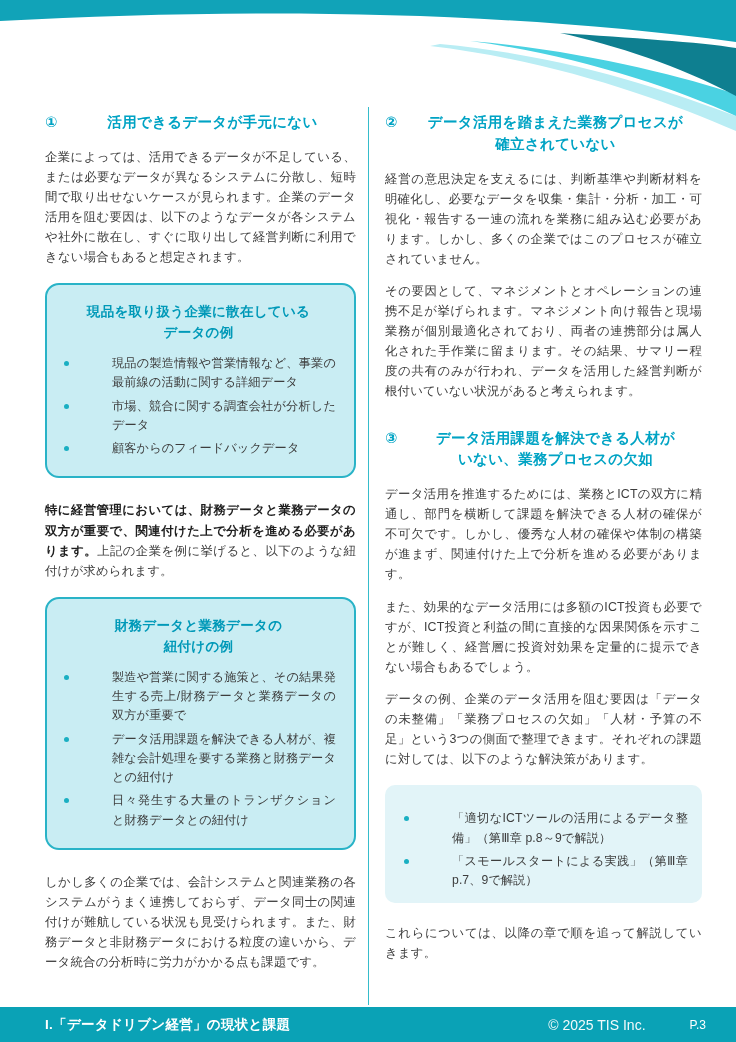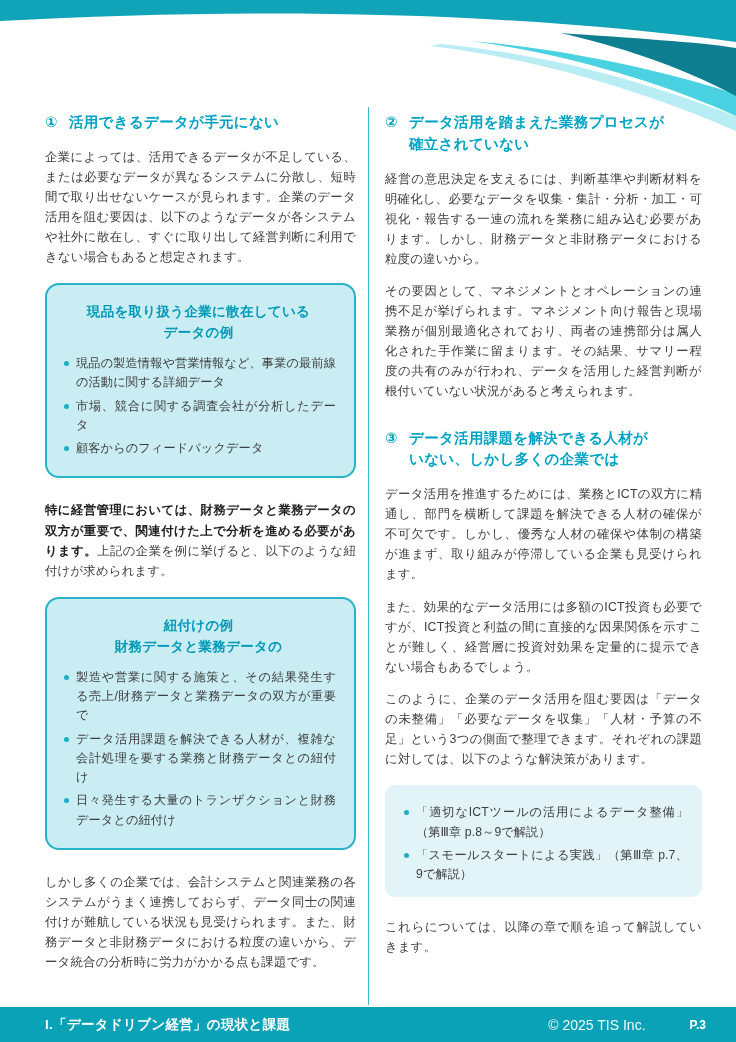--- a/index.html
+++ b/index.html
@@ -20,21 +20,21 @@
     background:#35bccb;
   }
 
   .sec-heading {
     display:flex; color:#00a3c4; font-weight:bold;
     font-size:14.5px; line-height:1.5; margin:0 0 13px 0;
     letter-spacing:0.3px;
   }
   .sec-num { width:24px; flex:none; }
   .sec-title { flex:1; }
-  .tl { display:block; }
+  .tl { display:block;text-align:center; }
 
   p.body {
     font-size:12.4px; line-height:1.62; text-align:justify;
     margin:0 0 12px 0; letter-spacing:0.2px;
   }
   p.body strong { color:#1f1f1f; }
 
   .callout {
     border:2px solid #29b3c7; background:#c9edf3; border-radius:14px;
     padding:13px 18px 14px 14px; margin:16px 0 22px 0;
@@ -43,37 +43,37 @@
     text-align:center; color:#0099b8; font-weight:bold;
     font-size:13.5px; line-height:1.55; margin:4px 0 10px 0;
     letter-spacing:0.3px;
   }
   ul.dots { list-style:none; margin:0; padding:0; }
   ul.dots li { display:flex; margin:0 0 4px 0; }
   .dot {
     width:5px; height:5px; border-radius:50%; background:#1aafc2;
     flex:none; margin:7px 7px 0 3px;
   }
-  .li-text { font-size:12.2px; line-height:1.58; text-align:justify; letter-spacing:0.1px; }
+  .li-text { font-size:12.2px; line-height:1.58; text-align:justify; letter-spacing:0.1px;margin-left:36px; }
 
   .lightbox {
     background:#e2f4f8; border-radius:10px;
-    padding:18px 14px 13px 16px; margin:16px 0 20px 0;
+    padding:24px 14px 13px 16px; margin:16px 0 20px 0;
   }
   .lightbox li { margin-bottom:10px; }
   .lightbox li:last-child { margin-bottom:0; }
 
   .footer {
     position:absolute; left:0; bottom:0; width:736px; height:35px;
     background:#0aa2b6; color:#ffffff; display:flex; align-items:center;
     box-sizing:border-box; padding:0 30px 0 45px;
   }
   .footer-title { flex:1; font-weight:bold; font-size:13.5px; letter-spacing:0.3px; }
   .footer-copy  { font-size:14px; margin-right:44px; opacity:0.95; }
-  .footer-page  { font-size:12px;font-weight:bold; }
+  .footer-page  { font-size:12px; }
 </style>
 </head>
 <body>
 
 <div class="page">
 
   <svg class="top-deco" width="736" height="140" viewBox="0 0 736 140" aria-hidden="true">
     <path d="M440 44 C570 56 670 92 736 116 L736 131 C660 98 550 60 430 46 Z" fill="#b9edf4"></path>
     <path d="M470 41 C580 50 680 76 736 94 L736 116 C670 86 570 54 470 41 Z" fill="#4ad2e2"></path>
     <path d="M560 33 C630 38 700 42 736 48 L736 96 C680 66 615 45 560 33 Z" fill="#0e7f90"></path>
@@ -114,22 +114,22 @@
             <span class="dot"></span>
             <span class="li-text">顧客からのフィードバックデータ</span>
           </li>
         </ul>
       </div>
 
       <p class="body"><strong>特に経営管理においては、財務データと業務データの双方が重要で、関連付けた上で分析を進める必要があります。</strong><span>上記の企業を例に挙げると、以下のような紐付けが求められます。</span></p>
 
       <div class="callout">
         <div class="callout-title">
+          <span class="tl">財務データと業務データの</span>
           <span class="tl">紐付けの例</span>
-          <span class="tl">財務データと業務データの</span>
         </div>
         <ul class="dots">
           <li>
             <span class="dot"></span>
             <span class="li-text">製造や営業に関する施策と、その結果発生する売上/財務データと業務データの双方が重要で</span>
           </li>
           <li>
             <span class="dot"></span>
             <span class="li-text">データ活用課題を解決できる人材が、複雑な会計処理を要する業務と財務データとの紐付け</span>
           </li>
@@ -146,34 +146,34 @@
     <div class="col-right">
 
       <div class="sec-heading">
         <span class="sec-num">②</span>
         <span class="sec-title">
           <span class="tl">データ活用を踏まえた業務プロセスが</span>
           <span class="tl">確立されていない</span>
         </span>
       </div>
 
-      <p class="body">経営の意思決定を支えるには、判断基準や判断材料を明確化し、必要なデータを収集・集計・分析・加工・可視化・報告する一連の流れを業務に組み込む必要があります。しかし、財務データと非財務データにおける粒度の違いから。</p>
+      <p class="body">経営の意思決定を支えるには、判断基準や判断材料を明確化し、必要なデータを収集・集計・分析・加工・可視化・報告する一連の流れを業務に組み込む必要があります。しかし、多くの企業ではこのプロセスが確立されていません。</p>
       <p class="body" style="margin-bottom:26px;">その要因として、マネジメントとオペレーションの連携不足が挙げられます。マネジメント向け報告と現場業務が個別最適化されており、両者の連携部分は属人化された手作業に留まります。その結果、サマリー程度の共有のみが行われ、データを活用した経営判断が根付いていない状況があると考えられます。</p>
 
       <div class="sec-heading">
         <span class="sec-num">③</span>
         <span class="sec-title">
           <span class="tl">データ活用課題を解決できる人材が</span>
-          <span class="tl">いない、しかし多くの企業では</span>
+          <span class="tl">いない、業務プロセスの欠如</span>
         </span>
       </div>
 
-      <p class="body">データ活用を推進するためには、業務とICTの双方に精通し、部門を横断して課題を解決できる人材の確保が不可欠です。しかし、優秀な人材の確保や体制の構築が進まず、取り組みが停滞している企業も見受けられます。</p>
+      <p class="body">データ活用を推進するためには、業務とICTの双方に精通し、部門を横断して課題を解決できる人材の確保が不可欠です。しかし、優秀な人材の確保や体制の構築が進まず、関連付けた上で分析を進める必要があります。</p>
       <p class="body">また、効果的なデータ活用には多額のICT投資も必要ですが、ICT投資と利益の間に直接的な因果関係を示すことが難しく、経営層に投資対効果を定量的に提示できない場合もあるでしょう。</p>
-      <p class="body">このように、企業のデータ活用を阻む要因は「データの未整備」「必要なデータを収集」「人材・予算の不足」という3つの側面で整理できます。それぞれの課題に対しては、以下のような解決策があります。</p>
+      <p class="body">データの例、企業のデータ活用を阻む要因は「データの未整備」「業務プロセスの欠如」「人材・予算の不足」という3つの側面で整理できます。それぞれの課題に対しては、以下のような解決策があります。</p>
 
       <div class="lightbox">
         <ul class="dots">
           <li>
             <span class="dot"></span>
             <span class="li-text">「適切なICTツールの活用によるデータ整備」（第Ⅲ章 p.8～9で解説）</span>
           </li>
           <li>
             <span class="dot"></span>
             <span class="li-text">「スモールスタートによる実践」（第Ⅲ章 p.7、9で解説）</span>

